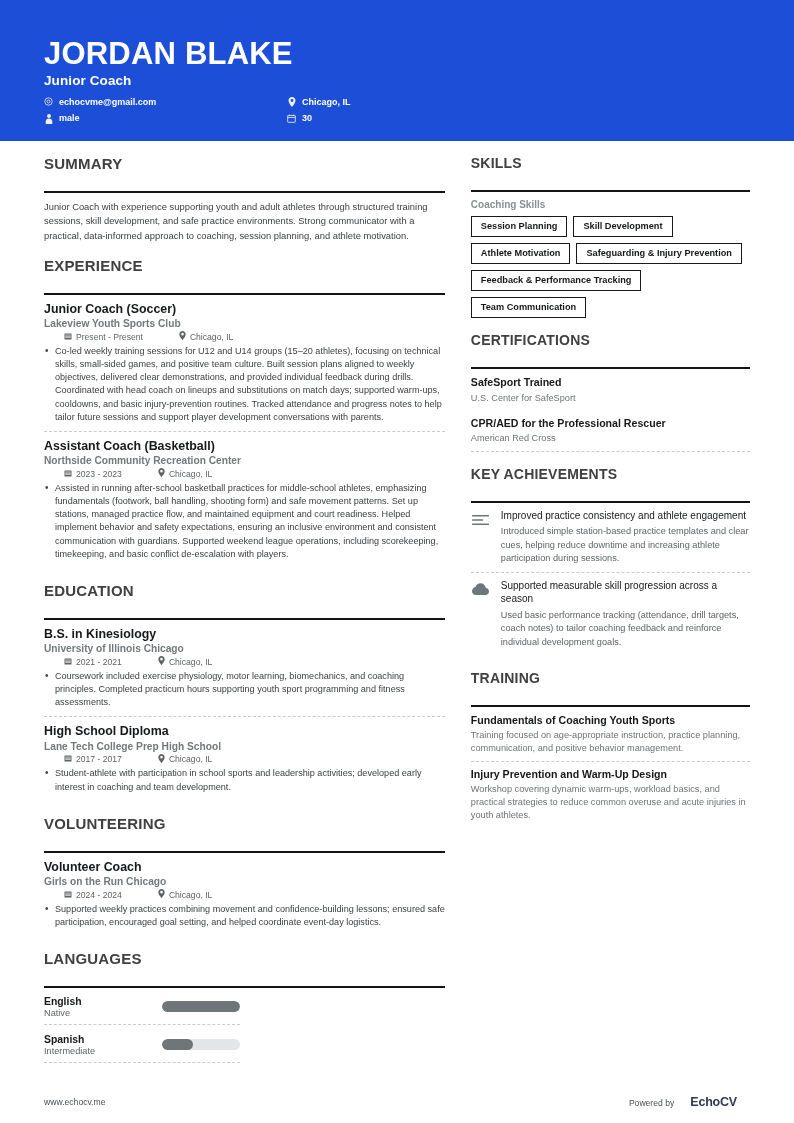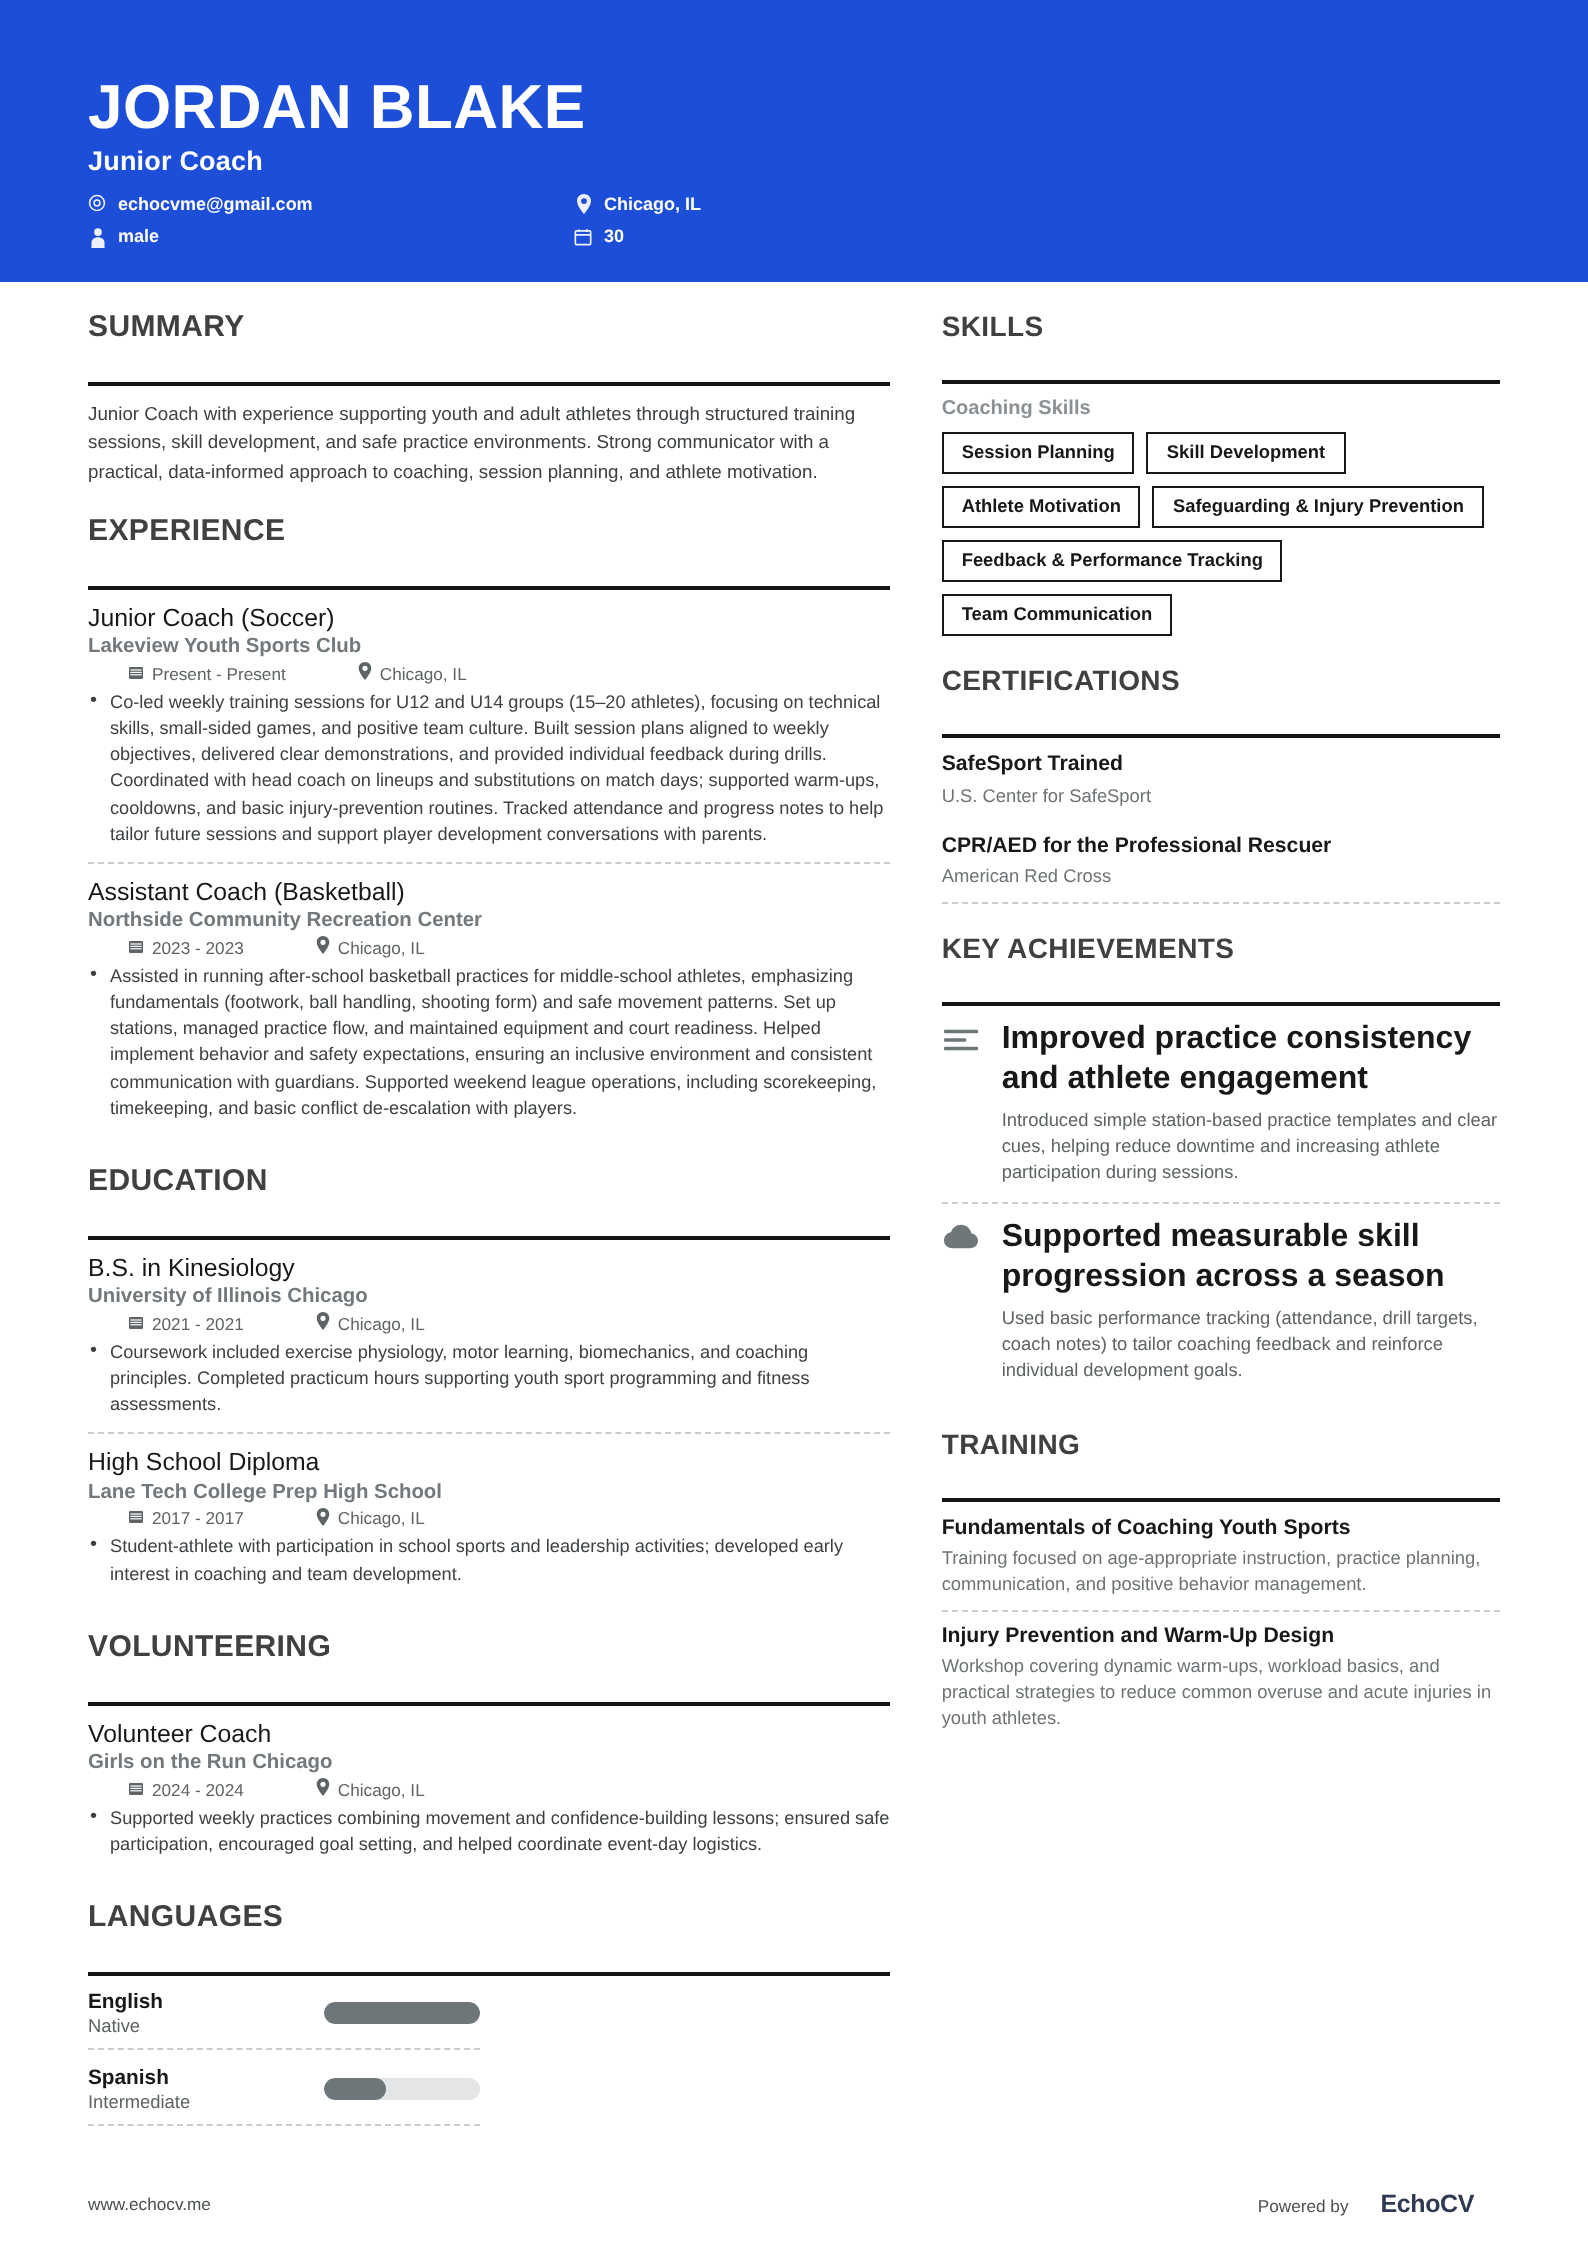--- a/index.html
+++ b/index.html
@@ -95,21 +95,21 @@
   
   .entry {
     padding-bottom: 7px;
     margin-bottom: 7px;
     border-bottom: 1px dashed #c9cccd;
   }
   .entry.last { border-bottom: none; }
 
   .entry-title {
     font-size: 12.4px;
-    font-weight: normal;
+    font-weight: bold;
     color: #16181a;
     line-height: 1.25;
     margin-bottom: 1px;
   }
   .entry-org {
     font-size: 10.2px;
     font-weight: bold;
     color: #72787b;
     margin-bottom: 2px;
   }
@@ -190,22 +190,22 @@
   .ach.last { border-bottom: none; }
   .ach-ico {
     width: 20px;
     min-width: 20px;
     padding-top: 3px;
     display: flex;
     justify-content: center;
     color: #6f7679;
   }
   .ach-title {
-    font-size: 16px;
-    font-weight: bold;
+    font-size: 10px;
+    font-weight: normal;
     color: #16181a;
     line-height: 1.28;
     margin-bottom: 3px;
   }
   .ach-desc {
     font-size: 9.2px;
     color: #5e6366;
     line-height: 1.45;
   }
 

